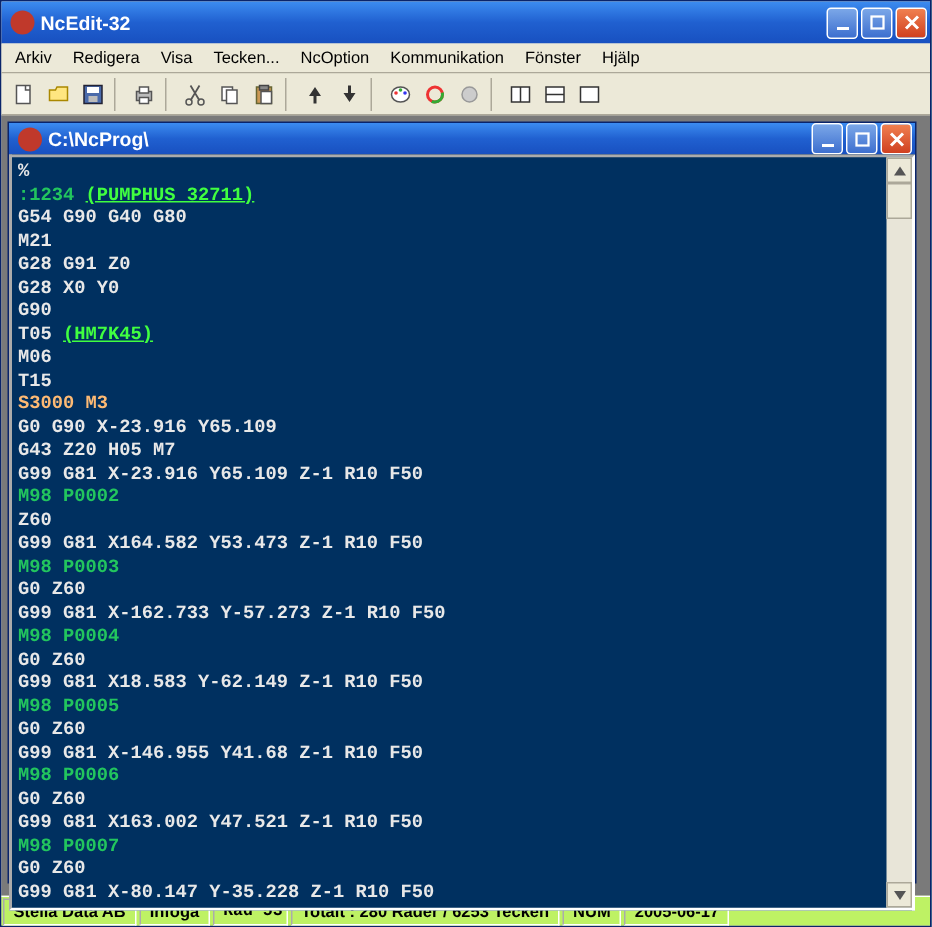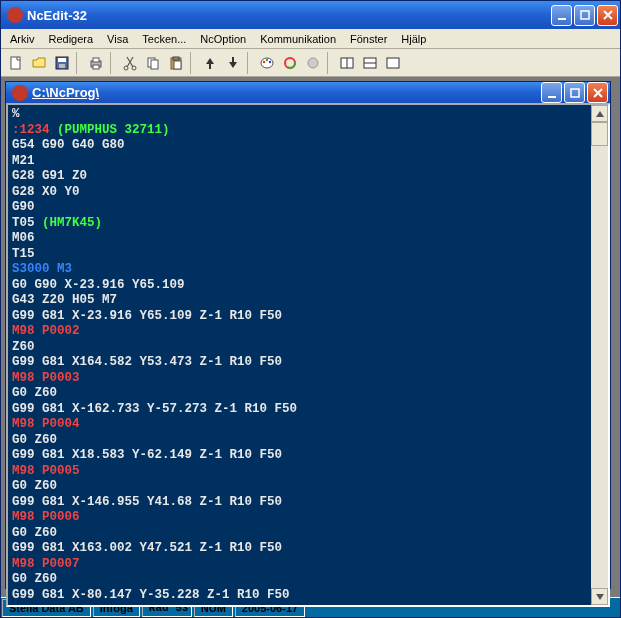--- a/index.html
+++ b/index.html
@@ -25,39 +25,39 @@
 .toolbar { height: 28px; background: #ece9d8; display: flex; align-items: center; padding: 2px 4px; gap: 1px; border-bottom: 1px solid #aca899; }
 .tb-btn { width: 22px; height: 22px; display: flex; align-items: center; justify-content: center; cursor: pointer; border: 1px solid transparent; }
 .tb-sep { width: 6px; height: 22px; border-left: 1px solid #aca899; margin: 0 2px; }
 .tb-btn svg { width: 16px; height: 16px; }
 
 
 .mdi-area { flex: 1; background: #7a7a7a; position: relative; }
 
 
 .docwin { position: absolute; left: 4px; top: 4px; width: 606px; height: 508px; display: flex; flex-direction: column; border: 1px solid #0a246a; }
-.docwin .titlebar { height: 24px; text-decoration: underline; }
+.docwin .titlebar { height: 24px; }
 
 
 .editor-wrap { flex: 1; display: flex; background: #003060; border: 2px inset #fff; }
 .editor { flex: 1; background: #003060; color: #aac; font-family: 'Courier New', monospace; font-size: 12.5px; font-weight: bold; padding: 2px 4px; white-space: pre; overflow: hidden; line-height: 15.5px; }
 .scrollbar-v { width: 17px; background: #e8e5d8; display: flex; flex-direction: column; }
 .sb-btn { height: 17px; background: #ece9d8; border: 1px solid #aca899; display: flex; align-items: center; justify-content: center; cursor: pointer; }
 .sb-track { flex: 1; position: relative; }
 .sb-thumb { position: absolute; left: 0; right: 0; top: 0; height: 24px; background: #ece9d8; border: 1px solid #aca899; cursor: pointer; }
 
 
-.statusbar { height: 20px; background: #0369a1; border-top: 1px solid #fff; display: flex; align-items: center; font-size: 11px; }
+.statusbar { height: 20px; background: #bef264; border-top: 1px solid #fff; display: flex; align-items: center; font-size: 11px; }
 .status-cell { padding: 1px 6px; border: 1px inset #fff; margin: 1px; height: 18px; display: flex; align-items: center; font-weight: bold; white-space: nowrap; }
 
 
 .c-white { color: #e8e8e8; }
-.c-yellow { color: #ef4444; }
-.c-green { color: #40ff40; }
-.c-cyan { color: #3b82f6; }
+.c-yellow { color: #22c55e; }
+.c-green { color: #40ff40; text-decoration: underline; }
+.c-cyan { color: #fdba74; }
 </style>
 </head>
 <body>
 
 <div class="window">
 
   <div class="titlebar">
     <span class="icon"></span>
     <span class="title-text">NcEdit-32</span>
     <div class="win-btns">
@@ -230,17 +230,18 @@
             </div>
         </div>
       </div>
     </div>
   </div>
 
   <div class="statusbar">
     <span class="status-cell">Stella Data AB</span>
     <span class="status-cell">Infoga</span>
     <span class="status-cell" style="width:50px;overflow:hidden;font-family:Liberation Mono, monospace;">Rad 53 : </span>
+    <span class="status-cell">Totalt : 280 Rader / 6253 Tecken</span>
     <span class="status-cell">NUM</span>
     <span class="status-cell">2005-06-17</span>
   </div>
 
 </div>
 
 </body></html>

